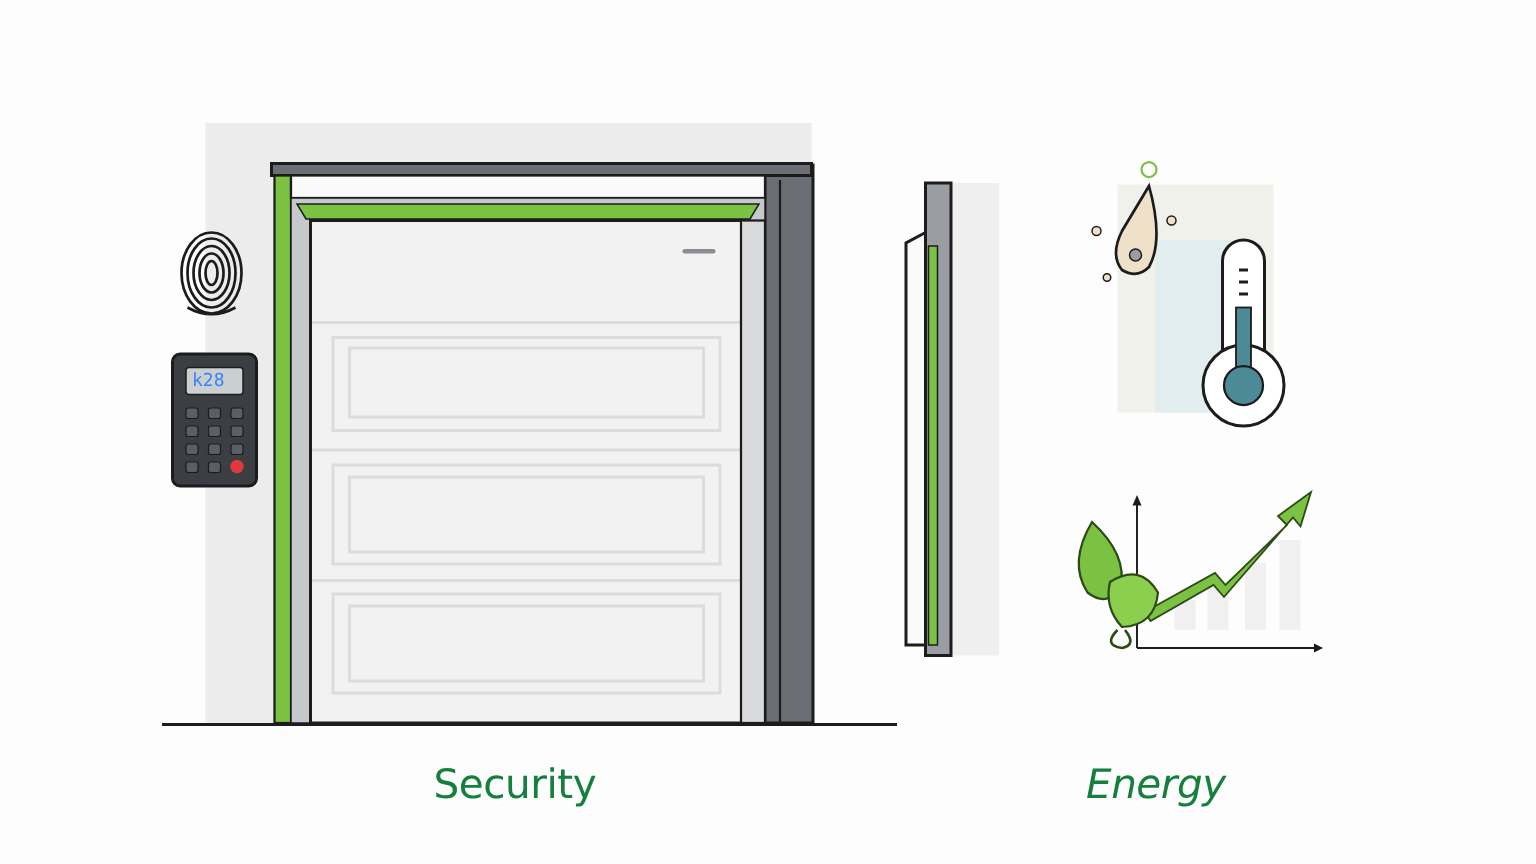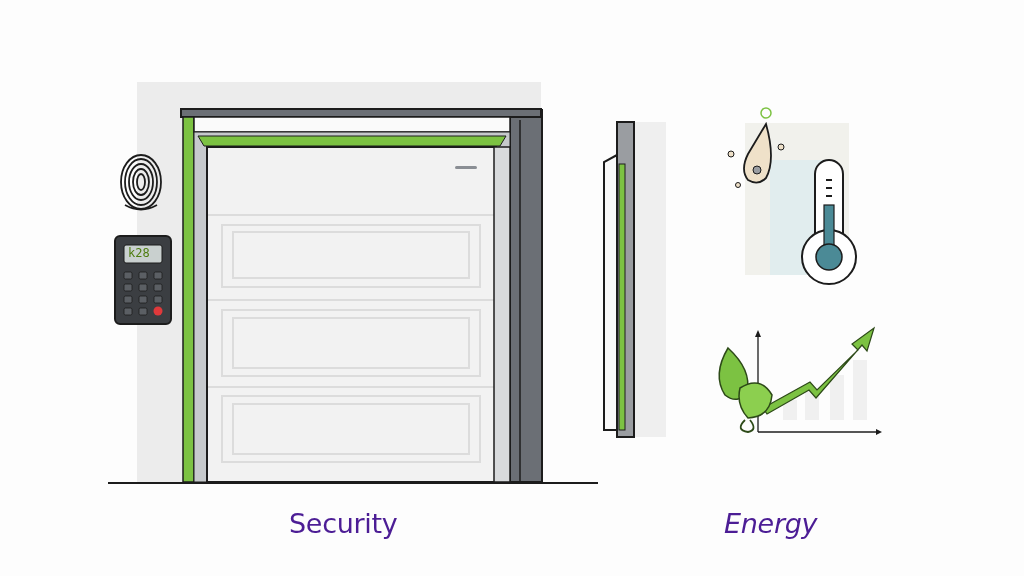--- a/index.html
+++ b/index.html
@@ -1,18 +1,18 @@
 <!DOCTYPE html>
 <html><head>
 <meta charset="utf-8">
 <style>
   html, body { margin:0; padding:0; }
   body { width:1024px; height:576px; background:#fdfdfd; position:relative; overflow:hidden; font-family:"DejaVu Sans", sans-serif; }
   .abs { position:absolute; }
-  .label { position:absolute; font-family:"DejaVu Sans", sans-serif; font-size:27px; color:#4c1d95; letter-spacing:-0.3px; }
+  .label { position:absolute; font-family:"DejaVu Sans", sans-serif; font-size:27px; color:#15803d; letter-spacing:-0.3px; }
   svg { position:absolute; left:0; top:0; }
 </style>
 </head>
 <body>
 
 <svg width="1024" height="576" viewBox="0 0 1024 576">
 
   <rect x="137" y="82" width="404" height="400" fill="#ececec"></rect>
 
   <g fill="none" stroke="#1c1c1c" stroke-width="1.8">
@@ -121,13 +121,13 @@
   </g>
   <g>
     <path d="M728 348 Q712 375 725 395 Q738 405 747 392 Q752 370 728 348 Z" fill="#7cc242" stroke="#2d4a18" stroke-width="1.5"></path>
     <path d="M740 388 Q760 375 772 395 Q770 417 748 418 Q736 405 740 388 Z" fill="#8ccf4f" stroke="#2d4a18" stroke-width="1.5"></path>
     <path d="M745 420 Q735 430 748 432 Q758 430 750 420" fill="none" stroke="#2d4a18" stroke-width="1.8"></path>
   </g>
 </svg>
 
 <div class="label" style="left:289px;top:508px;">Security</div>
 <div class="label" style="left:724px;top:508px;font-style:italic;">Energy</div>
-<div class="abs" style="left:128px;top:246px;font-size:12px;font-family:'DejaVu Sans Mono', monospace;color:#4d7c0f;">k28</div>
+<div class="abs" style="left:128px;top:246px;font-size:12px;font-family:'DejaVu Sans Mono', monospace;color:#3b82f6;">k28</div>
 
 </body></html>

